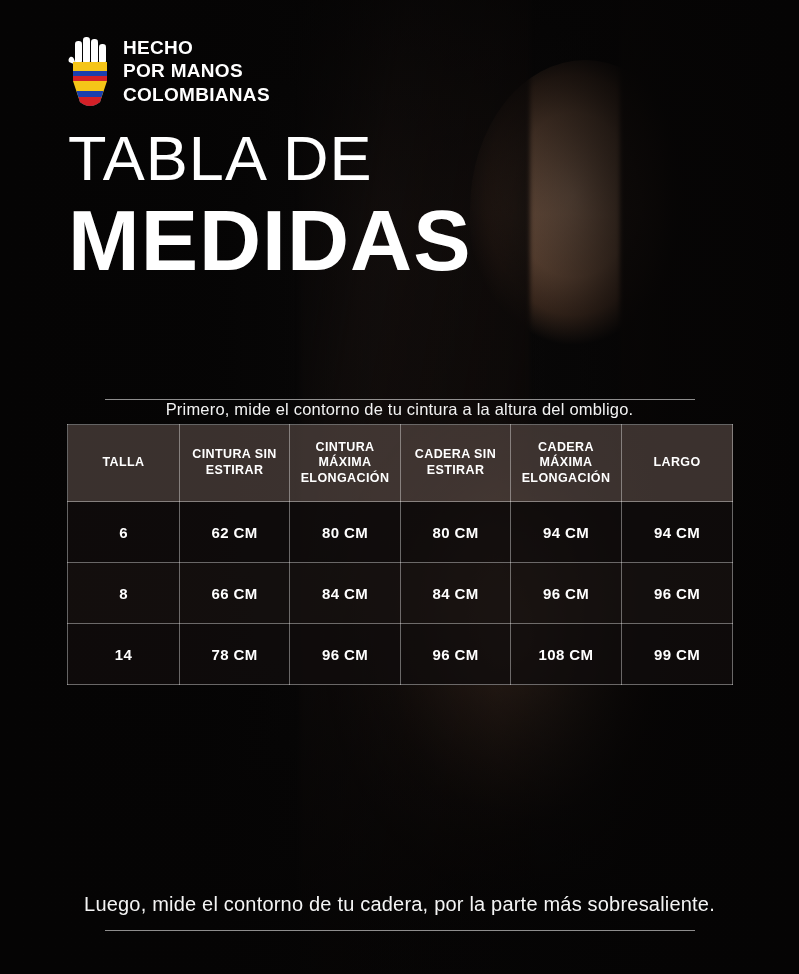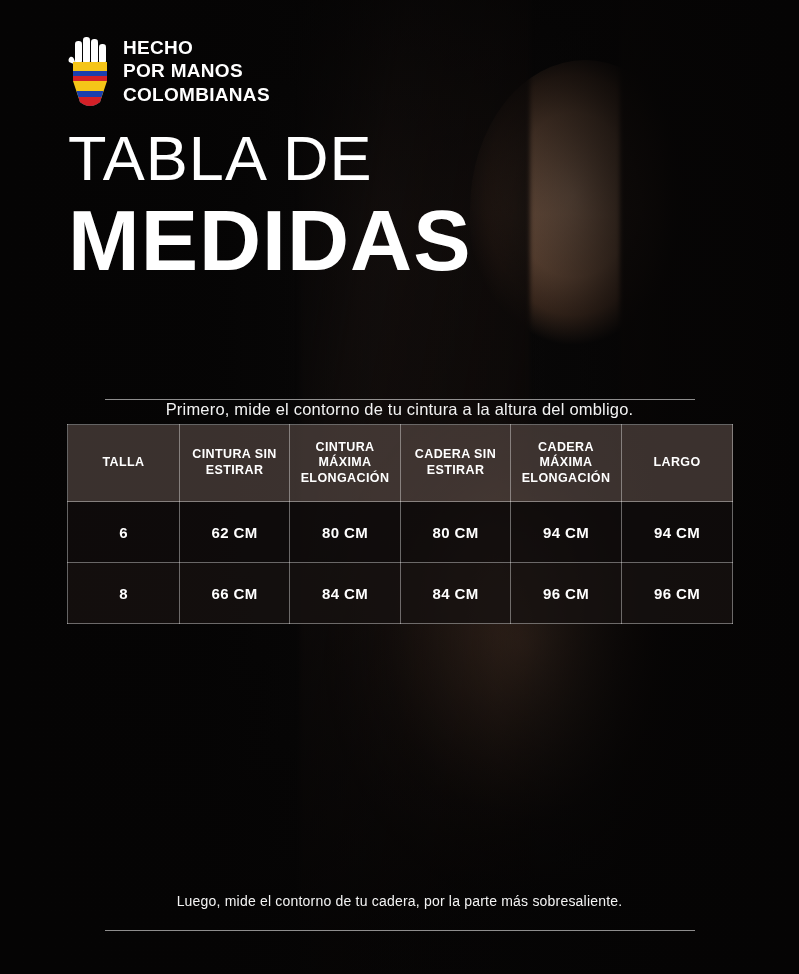--- a/index.html
+++ b/index.html
@@ -186,21 +186,21 @@
   table.size-table col.c4 { width: 111px; }
   table.size-table col.c5 { width: 111px; }
 
   .outro-note {
     position: absolute;
     left: 0;
     top: 893px;
     width: 799px;
     text-align: center;
     color: #f4f4f4;
-    font-size: 14px;
+    font-size: 20px;
     letter-spacing: 0.2px;
   }
   .rule-bottom {
     position: absolute;
     left: 105px;
     top: 930px;
     width: 590px;
     height: 1px;
     background: rgba(255,255,255,0.55);
   }
@@ -284,20 +284,28 @@
             <td>94 CM</td>
           </tr>
           <tr>
             <td>8</td>
             <td>66 CM</td>
             <td>84 CM</td>
             <td>84 CM</td>
             <td>96 CM</td>
             <td>96 CM</td>
           </tr>
+          <tr>
+            <td>14</td>
+            <td>78 CM</td>
+            <td>96 CM</td>
+            <td>96 CM</td>
+            <td>108 CM</td>
+            <td>99 CM</td>
+          </tr>
         </tbody>
       </table>
     </div>
 
     <div class="outro-note">Luego, mide el contorno de tu cadera, por la parte más sobresaliente.</div>
     <div class="rule-bottom"></div>
 
   </div>
 </div>
 

